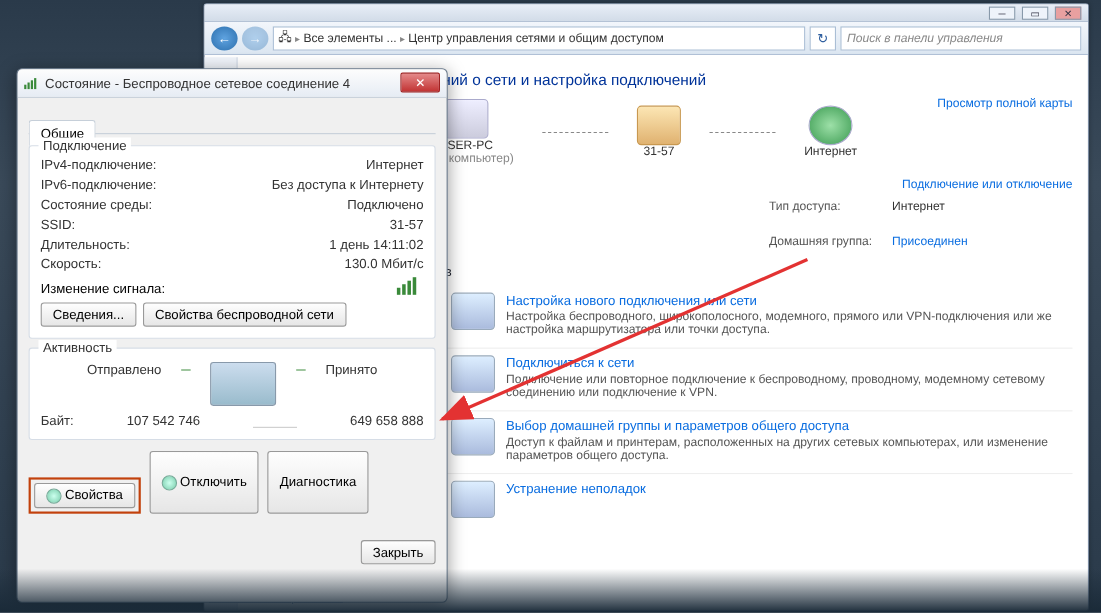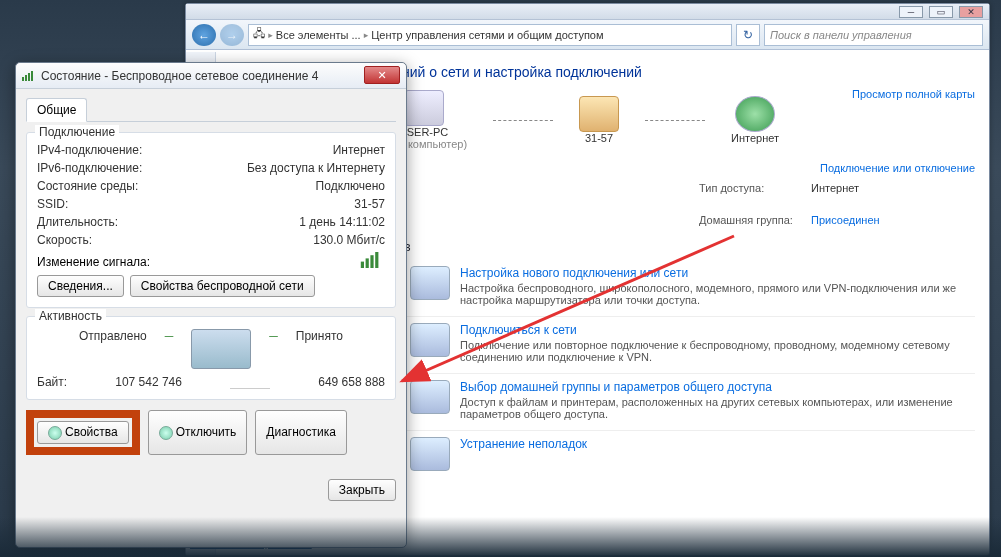--- a/index.html
+++ b/index.html
@@ -110,33 +110,33 @@
     border-radius:5px 5px 0 0;
   }
   .dlg-title .sig { margin-right:5px; }
   .dlg-close {
     position:absolute; right:6px; top:3px; width:36px; height:18px;
     background:linear-gradient(#e48a8a,#c23434); color:#fff; border:1px solid #a02020;
     border-radius:2px; display:flex; align-items:center; justify-content:center; font-size:11px;
   }
   .dlg-body { padding:8px 10px 10px 10px; }
   .tabs { border-bottom:1px solid #c6cfd9; margin-bottom:10px; }
-  .tab { display:inline-block; padding:4px 10px; border:1px solid #c6cfd9; border-bottom-color:#fff; background:#fff; position:relative; top:1px; border-radius:3px 3px 0 0; }
+  .tab { display:inline-block; padding:4px 10px; border:1px solid #c6cfd9; border-bottom-color:#fff; background:#fff; position:relative; top:12px; border-radius:3px 3px 0 0; }
   .group { border:1px solid #d6dde6; border-radius:3px; padding:8px 10px 10px 10px; margin-bottom:8px; position:relative; background:#fff; }
   .group-legend { position:absolute; top:-8px; left:8px; background:#fff; padding:0 4px; color:#333; }
   .kv { display:flex; justify-content:space-between; font-size:12px; padding:2px 0; color:#333; }
   .dlg-btn { border:1px solid #999; background:linear-gradient(#fefefe,#e6e6e6); padding:3px 10px; font-size:12px; border-radius:3px; cursor:pointer; }
   .dlg-btn .ico { display:inline-block; width:14px; height:14px; vertical-align:middle; margin-right:3px; border:1px solid #7a9; border-radius:50%; background:radial-gradient(#cfe,#7ca); }
   .row-btns { display:flex; gap:6px; margin-top:6px; }
   .activity-row { display:flex; align-items:flex-start; justify-content:center; gap:18px; font-size:12px; color:#333; margin:4px 0 6px 0; }
   .activity-pcs { width:60px; height:40px; background:linear-gradient(#cde,#9bc); border:1px solid #89a; border-radius:3px; }
   .bytes-row { display:flex; justify-content:space-between; font-size:12px; color:#333; }
   .quality { display:flex; justify-content:space-between; margin-top:6px; }
 
-  .red-box { border:8px solid #c2410c; padding:3px; display:inline-block; }
+  .red-box { border:2px solid #c2410c; padding:3px; display:inline-block;margin-top:24px; }
   .footer-row { display:flex; gap:8px; margin-top:10px; }
   .footer-right { margin-left:auto; margin-top:14px; }
 
   
   .red-arrow { position:absolute; left:394px; top:226px; width:346px; height:182px; pointer-events:none; }
 
   .bottom-shadow { position:absolute; left:0; right:0; bottom:0; height:40px; background:linear-gradient(to top,#1a2a38,#0000); pointer-events:none;}
 </style>
 </head>
 <body>

